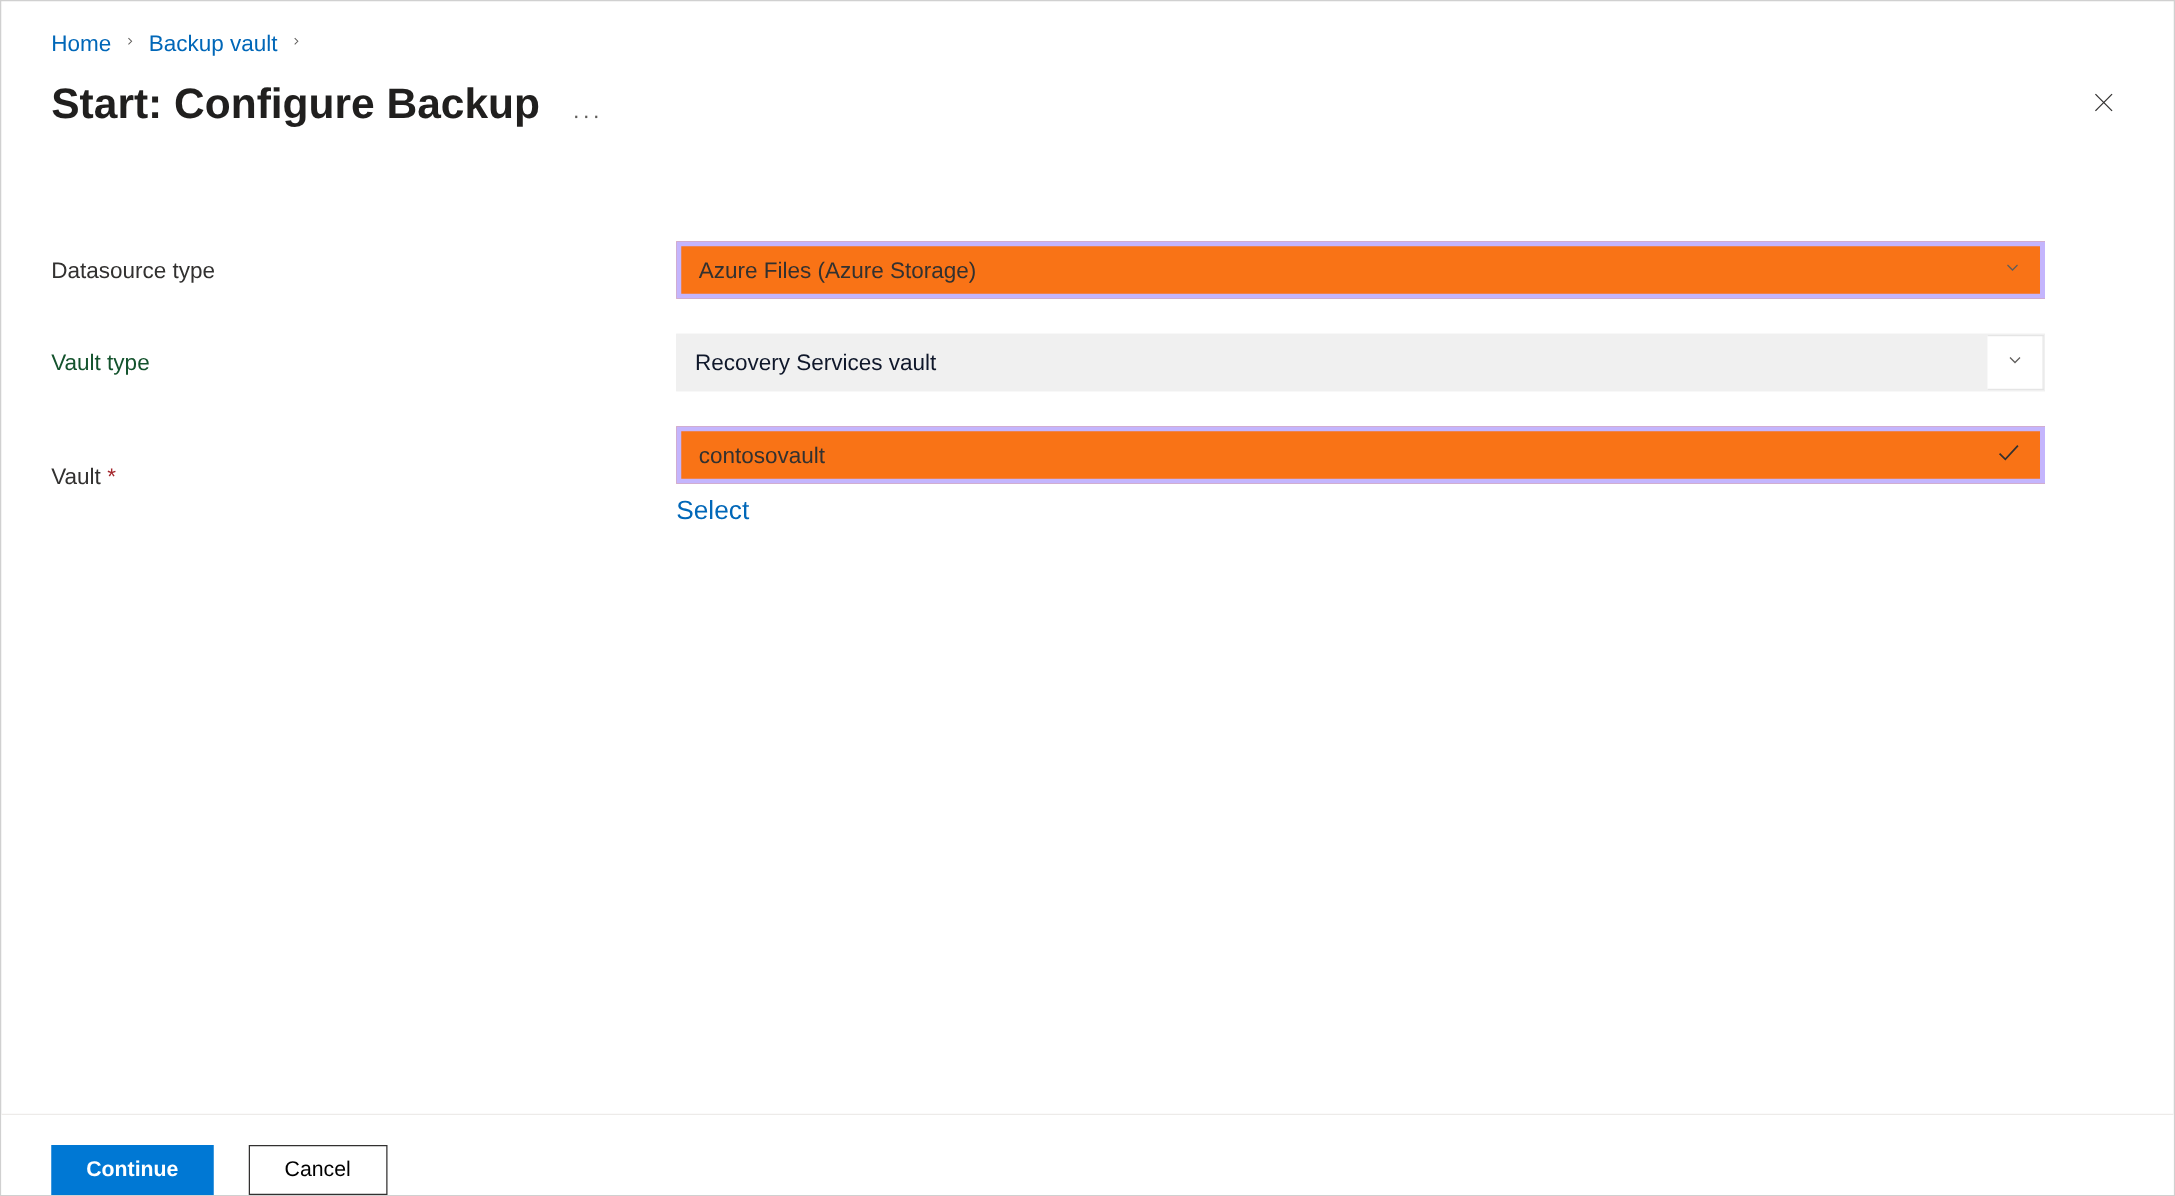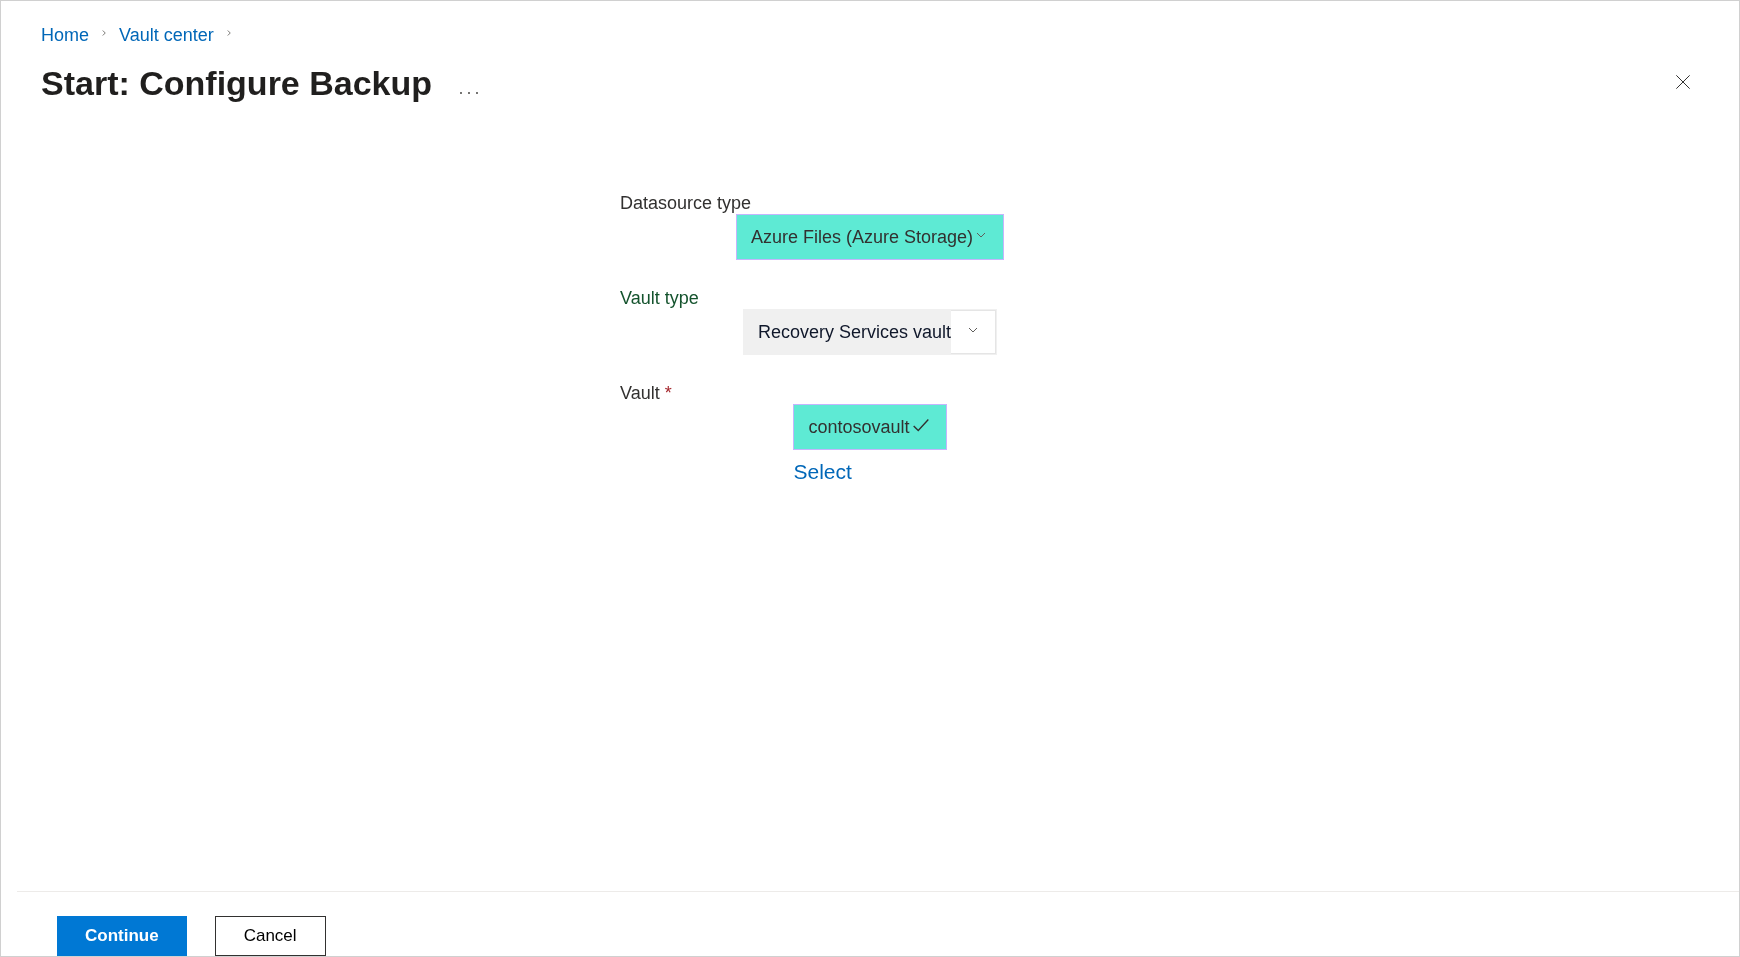--- a/index.html
+++ b/index.html
@@ -72,21 +72,20 @@
       stroke-width: 1.2;
       fill: none;
     }
     .form-area {
       margin-top: 90px;
     }
     .form-row {
       display: flex;
       align-items: center;
       margin-bottom: 28px;
-      flex-direction: column;
     }
     .form-label-col {
       width: 500px;
       flex-shrink: 0;
       font-size: 18px;
       color: #323130;
     }
     .form-label-col.disabled-label {
       color: #14532d;
     }
@@ -96,22 +95,22 @@
     .form-input-col {
       flex: 1;
       max-width: 1095px;
     }
     .select-box {
       display: flex;
       align-items: center;
       justify-content: space-between;
       height: 46px;
       padding: 0 14px;
-      border: 1px solid #c4b5fd;
-      background: #5eead4;
+      border: 4px solid #c4b5fd;
+      background: #f97316;
       cursor: pointer;
       font-size: 18px;
       color: #323130;
     }
     .select-box.disabled {
       background: #f0f0f0;
       border: 1px solid #f0f0f0;
       color: #0f172a;
       cursor: default;
     }
@@ -147,21 +146,21 @@
       color: #0067b8;
       font-size: 21px;
       text-decoration: none;
       cursor: pointer;
       display: inline-block;
       margin-top: 10px;
     }
     .footer-bar {
       position: absolute;
       bottom: 0;
-      left: 16px;
+      left: 0;
       right: 0;
       border-top: 1px solid #edebe9;
       padding: 24px 40px 0px 40px;
       display: flex;
       gap: 28px;
       background: #ffffff;
     }
     .btn {
       height: 40px;
       padding: 0 28px;
@@ -191,21 +190,21 @@
 
 <div class="content-area">
 
   <nav class="breadcrumb">
     <a>Home</a>
     <span class="breadcrumb-sep">
       <svg width="10" height="10" viewBox="0 0 24 24" fill="none" stroke="#605e5c" stroke-width="2">
           <polyline points="9 18 15 12 9 6"></polyline>
         </svg>
     </span>
-    <a>Vault center</a>
+    <a>Backup vault</a>
     <span class="breadcrumb-sep">
       <svg width="10" height="10" viewBox="0 0 24 24" fill="none" stroke="#605e5c" stroke-width="2">
           <polyline points="9 18 15 12 9 6"></polyline>
         </svg>
     </span>
   </nav>
 
   <div class="header-row">
     <div class="title-group">
       <h1 class="page-title">Start: Configure Backup</h1>

